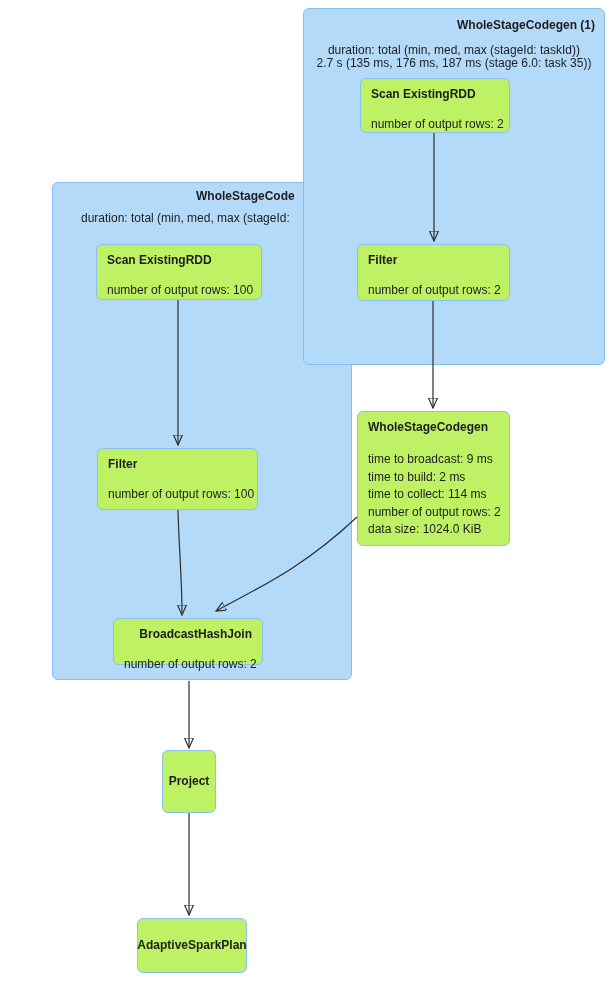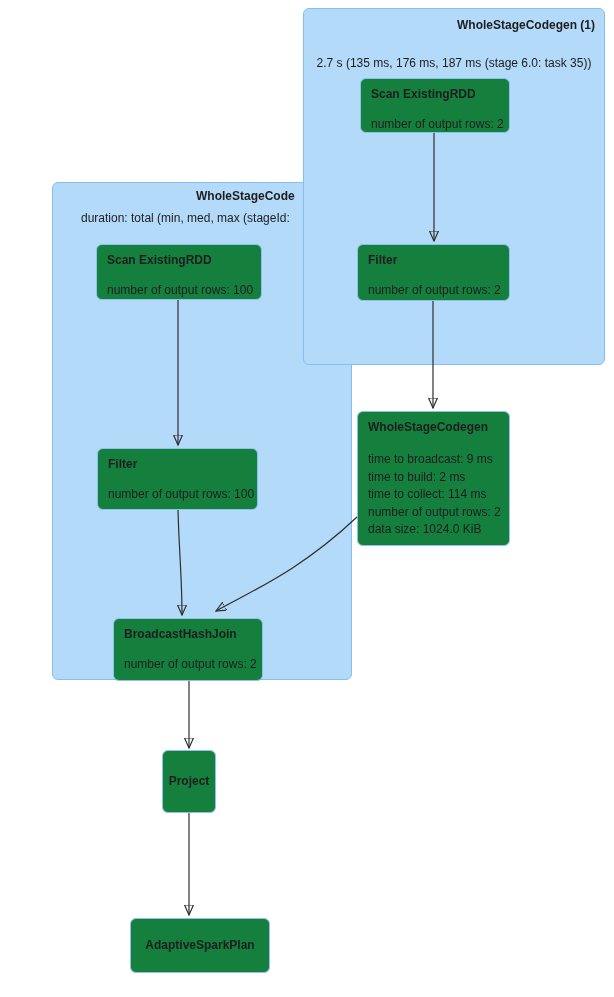--- a/index.html
+++ b/index.html
@@ -23,21 +23,21 @@
   }
   .cluster .cluster-duration {
     position: absolute;
     font-size: 12px;
     line-height: 13px;
     white-space: nowrap;
   }
 
   .node {
     position: absolute;
-    background: #15803d;
+    background: #bef264;
     border: 1px solid #8cc0ee;
     border-radius: 6px;
     padding: 8px 10px;
     font-size: 12px;
     line-height: 15px;
     white-space: nowrap;
     z-index: 3;
   }
   .node .node-title { font-weight: bold; }
   .node .node-metrics { margin-top: 14px; }
@@ -60,39 +60,40 @@
   #wsc2 .cluster-title    { top: 6px; left: 143px; }
   #wsc2 .dur1 { top: 29px; left: 28px; }
   #wsc2 .dur2 { top: 42px; left: 11px; }
 
   #node-scan1   { left: 360px; top: 78px;  width: 150px; height: 55px; }
   #node-filter1 { left: 357px; top: 244px; width: 153px; height: 57px; }
   #node-bx      { left: 357px; top: 411px; width: 153px; height: 135px; }
   #node-bx .node-metrics { margin-top: 16px; }
   #node-scan2   { left: 96px;  top: 244px; width: 166px; height: 56px; }
   #node-filter2 { left: 97px;  top: 448px; width: 161px; height: 62px; }
-  #node-bhj     { left: 113px; top: 618px; width: 150px; height: 63px; }
+  #node-bhj     { left: 113px; top: 618px; width: 150px; height: 47px; text-align: right; }
   #node-project { left: 162px; top: 750px; width: 54px;  height: 63px; }
-  #node-asp     { left: 130px; top: 918px; width: 140px; height: 55px; }
+  #node-asp     { left: 137px; top: 918px; width: 110px; height: 55px; }
 
   #edges { position: absolute; inset: 0; z-index: 4; pointer-events: none; }
   #edges path { fill: none; stroke: #2e2e2e; stroke-width: 1.2px; }
 </style>
 </head>
 <body>
 
 <div class="canvas">
 
   <div class="cluster" id="wsc2">
     <div class="cluster-title">WholeStageCode</div>
     <div class="cluster-duration dur1">duration: total (min, med, max (stageId:</div>
   </div>
 
   <div class="cluster" id="wsc1">
     <div class="cluster-title">WholeStageCodegen (1)</div>
+    <div class="cluster-duration dur1">duration: total (min, med, max (stageId: taskId))</div>
     <div class="cluster-duration dur2">2.7 s (135 ms, 176 ms, 187 ms (stage 6.0: task 35))</div>
   </div>
 
   <svg id="edges" width="614" height="997" viewBox="0 0 614 997">
     <defs>
       <marker id="arrow" markerUnits="userSpaceOnUse" markerWidth="11" markerHeight="10" refX="10" refY="4.5" orient="auto">
         <path d="M0,0 L10,4.5 L0,9 Z" fill="#1a1a1a" stroke="none"></path>
       </marker>
     </defs>
     <path d="M 434 133 L 434 241" marker-end="url(#arrow)"></path>

